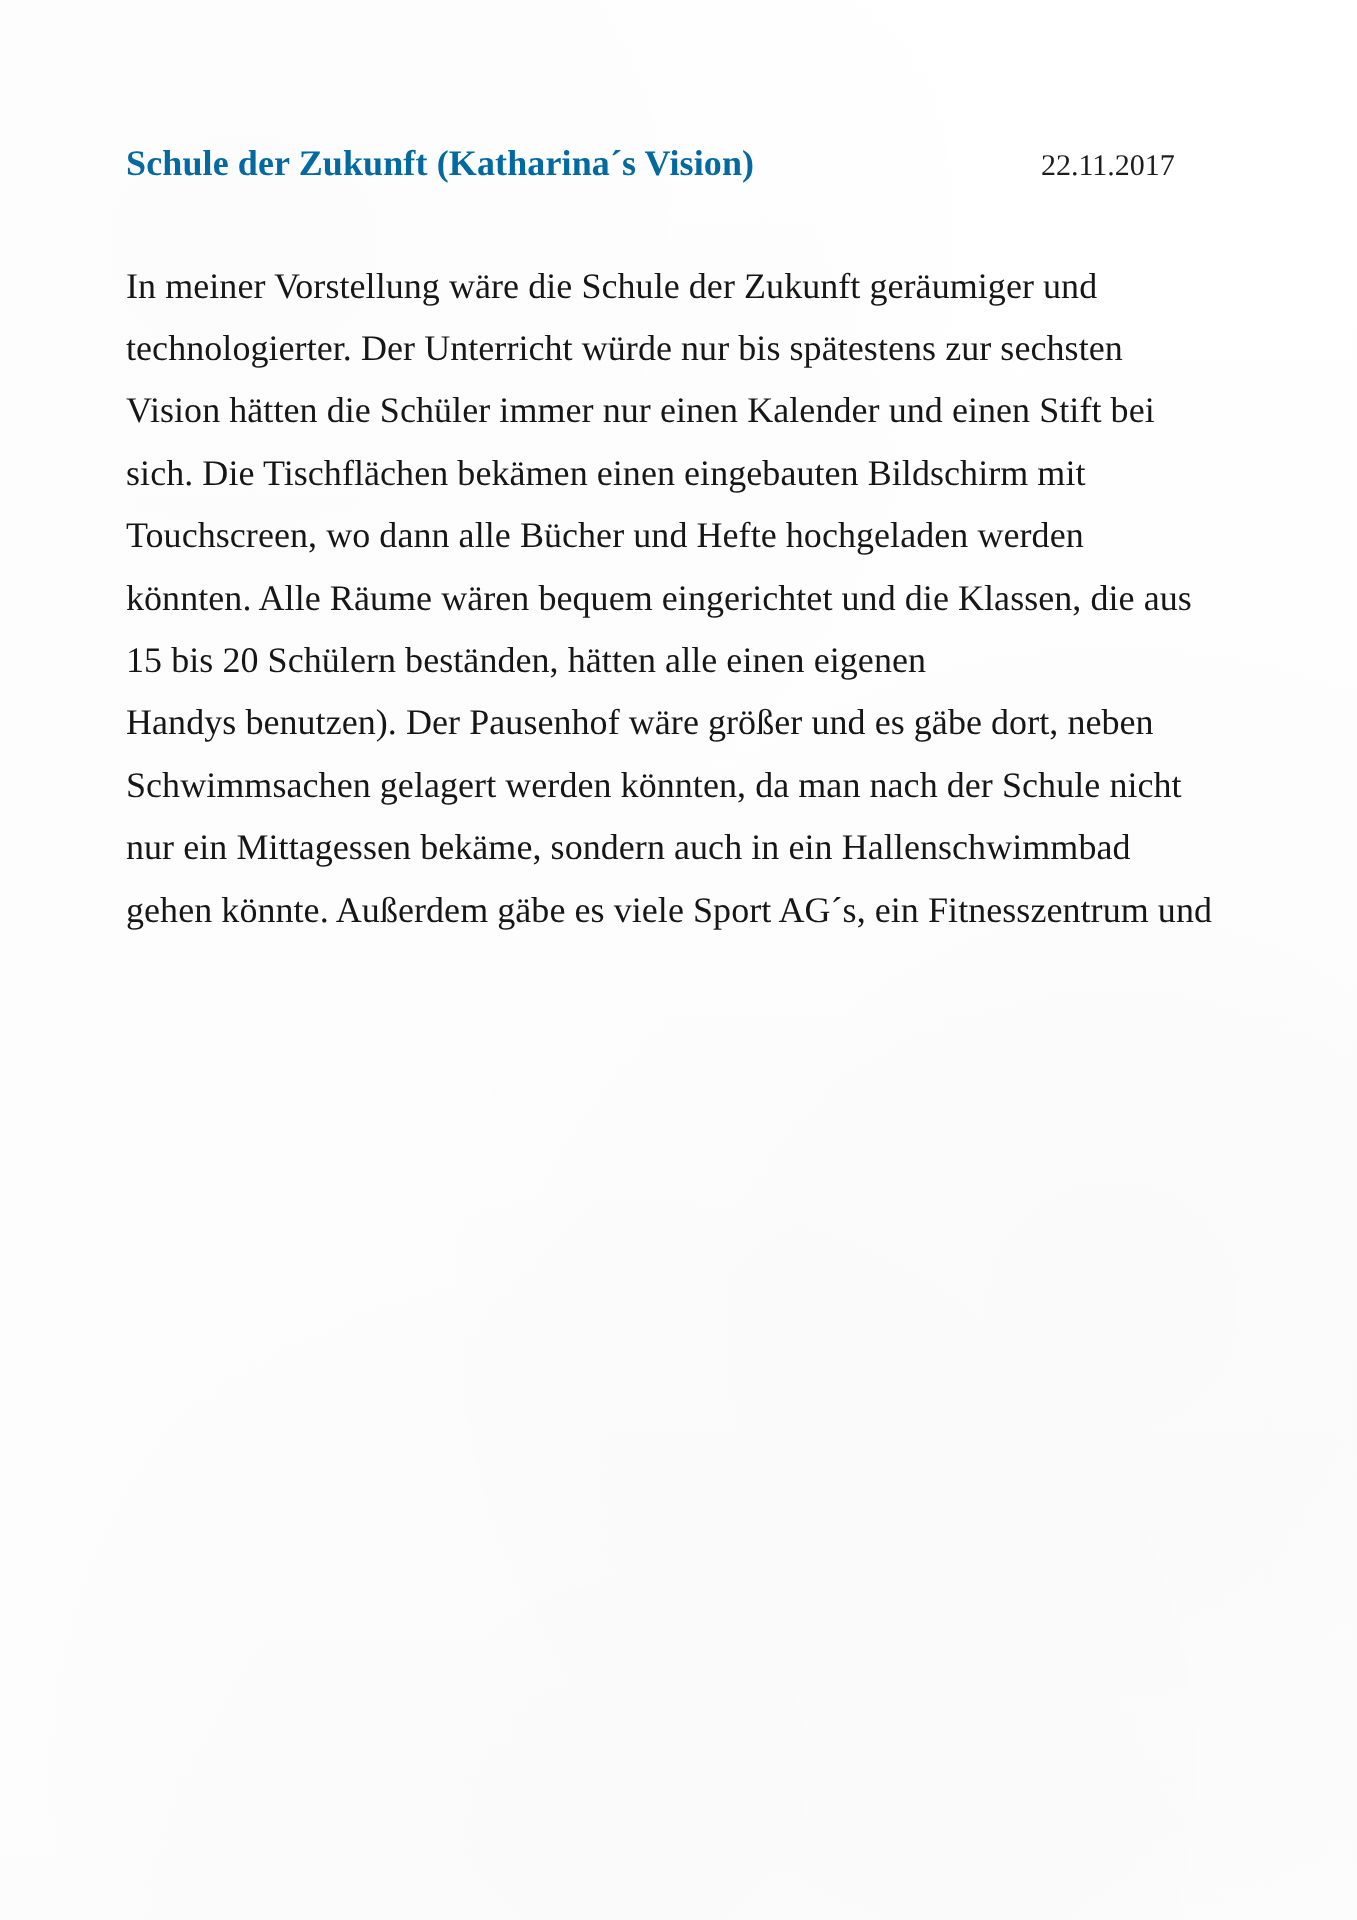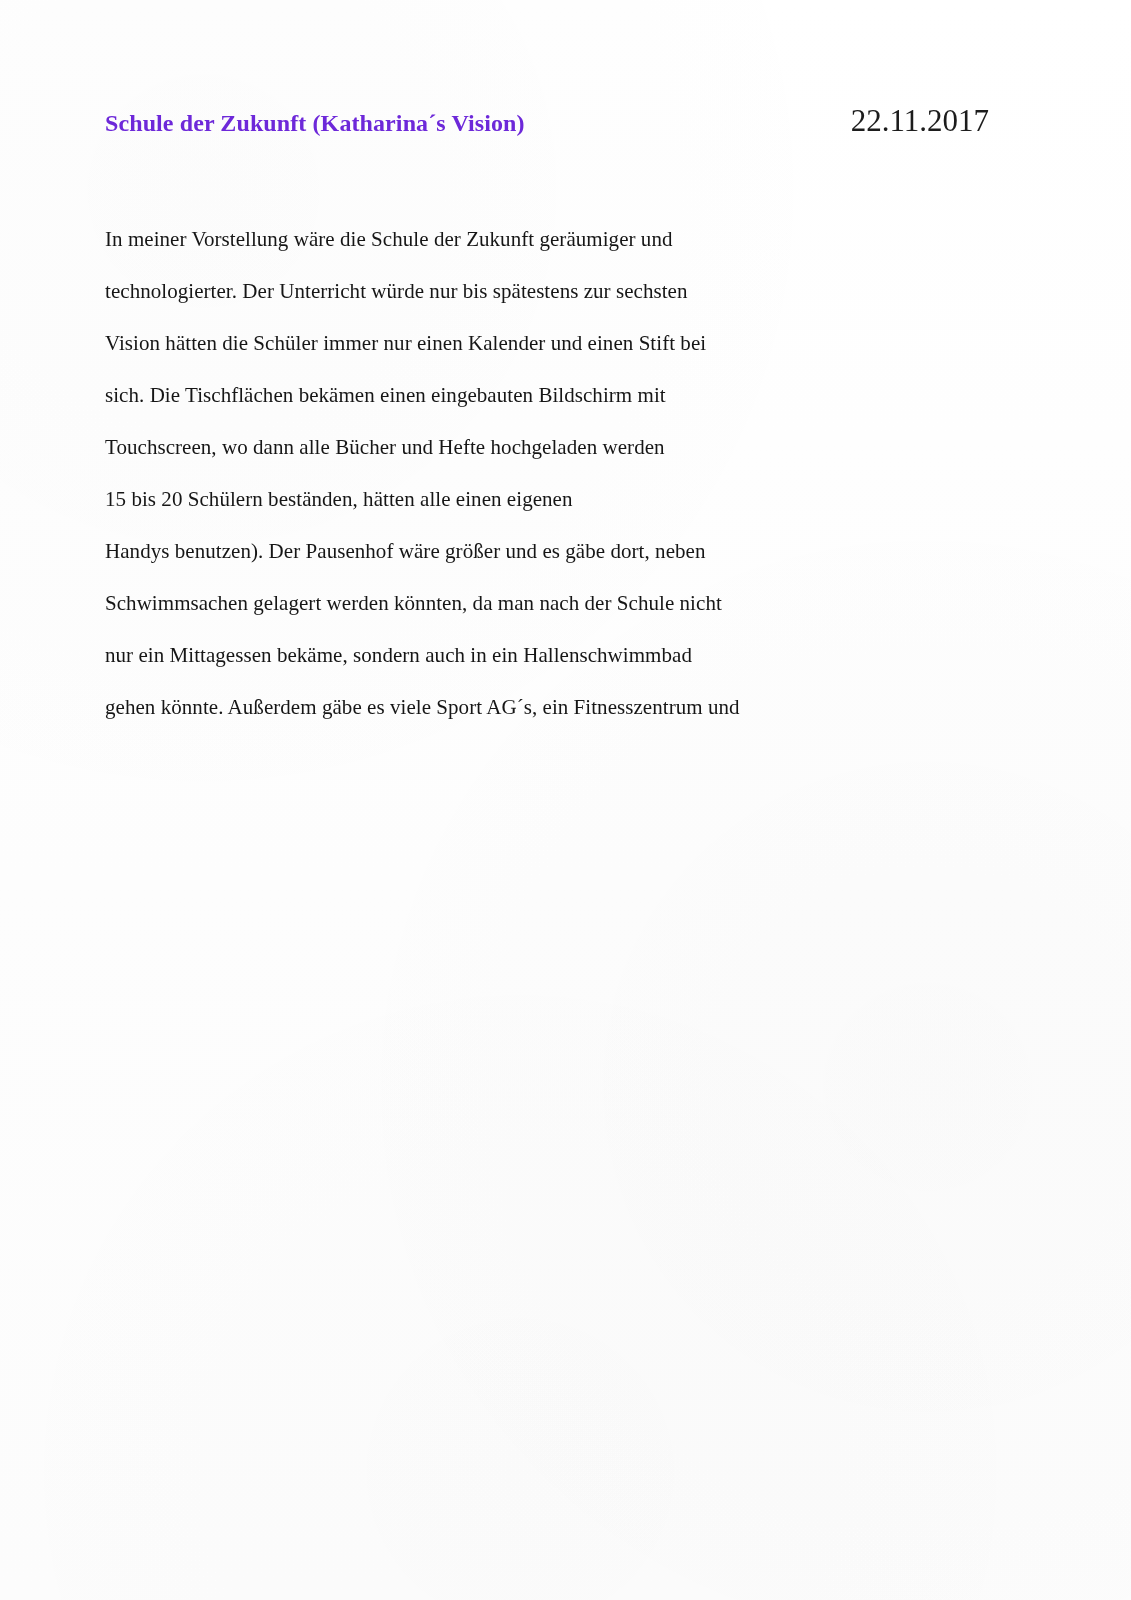--- a/index.html
+++ b/index.html
@@ -48,47 +48,48 @@
     position: absolute;
     left: 0;
     top: 104px;
     width: 905px;
     display: flex;
     align-items: baseline;
     justify-content: space-between;
   }
 
   .doc-title {
-    font-size: 24px;
+    font-size: 30px;
     font-weight: 700;
     letter-spacing: 0.1px;
     white-space: nowrap;
-    color: #6d28d9;
+    color: #0369a1;
     line-height: 1.1;
+    margin-top: 16px;
   }
 
   .doc-date {
-    font-size: 31px;
+    font-size: 25px;
     font-weight: 400;
     color: #1c1c1c;
     white-space: nowrap;
-    margin-right: 21px;
+    margin-right: 31px;
     line-height: 1.1;
   }
 
   
   .doc-body {
     position: absolute;
     left: 0;
     top: 213px;
     width: 915px;
   }
 
   .body-line {
-    font-size: 21px;
+    font-size: 30px;
     line-height: 52px;
     height: 52px;
     color: #161616;
     white-space: pre;
     letter-spacing: 0.05px;
   }
 </style>
 </head>
 <body>
 
@@ -102,20 +103,21 @@
       <div class="doc-title">Schule der Zukunft (Katharina´s Vision)</div>
       <div class="doc-date">22.11.2017</div>
     </div>
 
     <div class="doc-body">
       <div class="body-line">In meiner Vorstellung wäre die Schule der Zukunft geräumiger und</div>
       <div class="body-line">technologierter. Der Unterricht würde nur bis spätestens zur sechsten</div>
       <div class="body-line">Vision hätten die Schüler immer nur einen Kalender und einen Stift bei</div>
       <div class="body-line">sich. Die Tischflächen bekämen einen eingebauten Bildschirm mit</div>
       <div class="body-line">Touchscreen, wo dann alle Bücher und Hefte hochgeladen werden</div>
+      <div class="body-line">könnten. Alle Räume wären bequem eingerichtet und die Klassen, die aus</div>
       <div class="body-line">15 bis 20 Schülern beständen, hätten alle einen eigenen</div>
       <div class="body-line">Handys benutzen). Der Pausenhof wäre größer und es gäbe dort, neben</div>
       <div class="body-line">Schwimmsachen gelagert werden könnten, da man nach der Schule nicht</div>
       <div class="body-line">nur ein Mittagessen bekäme, sondern auch in ein Hallenschwimmbad</div>
       <div class="body-line">gehen könnte. Außerdem gäbe es viele Sport AG´s, ein Fitnesszentrum und</div>
     </div>
 
   </div>
 </div>
 

